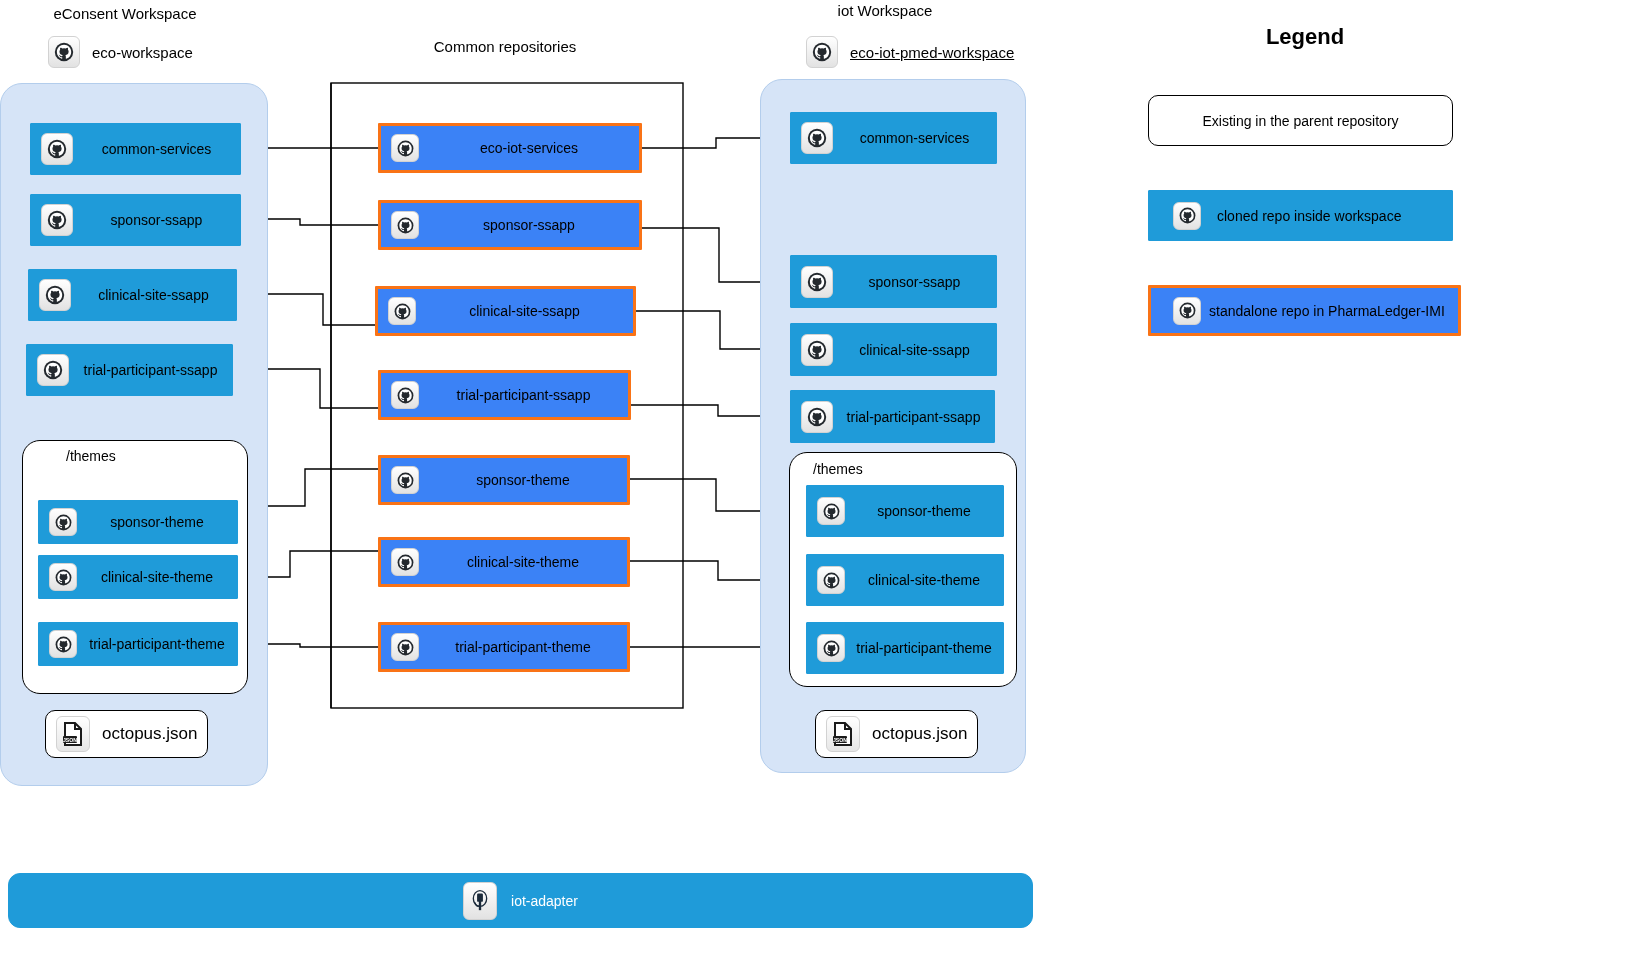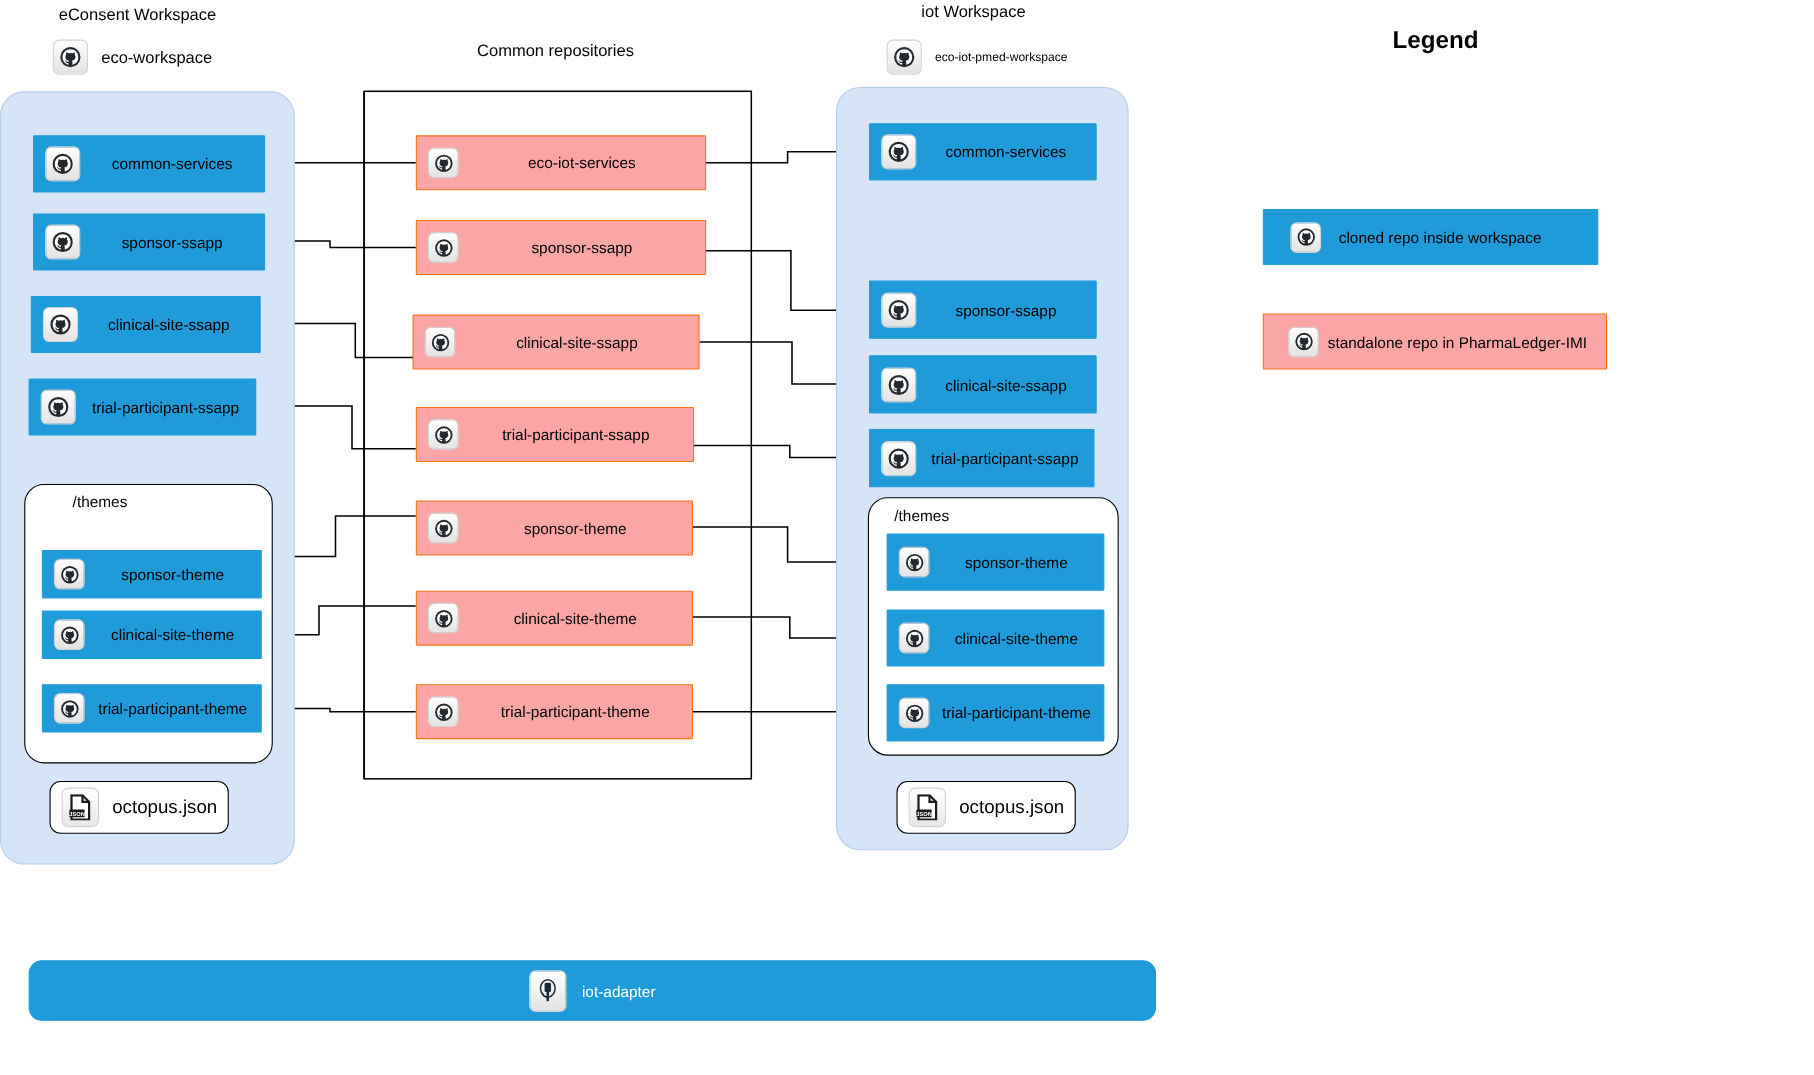--- a/index.html
+++ b/index.html
@@ -28,21 +28,21 @@
   }
 
   
   .node{
     display:flex;align-items:center;
     box-sizing:border-box;
     font-size:14px;
     border-radius:1px;
   }
   .node.cloned{ background:#1f9bd9; border:1px solid #1f9bd9; color:#000; }
-  .node.standalone{ background:#fca5a5; border:1px solid #f97316; color:#000; }
+  .node.standalone{ background:#3b82f6; border:3px solid #f97316; color:#000; }
   .node.parent{ background:#ffffff; border:1px solid #000000; border-radius:10px; color:#000; }
   .node .label{ flex:1; text-align:center; padding:0 6px; white-space:nowrap; }
 
   
   .gh{
     width:30px;height:30px;flex:0 0 30px;margin-left:10px;
     border-radius:6px;
     background:linear-gradient(#ffffff,#e2e2e2);
     border:1px solid #d2d2d2;
     display:flex;align-items:center;justify-content:center;
@@ -309,21 +309,21 @@
 
   <div class="abs title" style="left:790px;top:2px;width:190px;">iot Workspace</div>
 
   <div class="abs" style="left:806px;top:36px;display:flex;align-items:center;">
     <span class="gh" style="margin-left:0;">
       <svg width="22" height="22" viewBox="0 0 24 24">
           <circle cx="12" cy="12" r="10" fill="#24292e"></circle>
           <path fill="#fff" d="M12 4.2c-4.3 0-7.8 3.5-7.8 7.8 0 3.45 2.24 6.37 5.34 7.4.39.07.53-.17.53-.38l-.01-1.33c-2.17.47-2.63-1.05-2.63-1.05-.36-.9-.87-1.15-.87-1.15-.71-.49.05-.48.05-.48.79.06 1.2.81 1.2.81.7 1.2 1.83.85 2.28.65.07-.51.27-.85.5-1.05-1.74-.2-3.56-.87-3.56-3.87 0-.86.3-1.56.81-2.11-.08-.2-.35-1 .08-2.08 0 0 .66-.21 2.16.8a7.5 7.5 0 0 1 3.93 0c1.5-1.01 2.16-.8 2.16-.8.43 1.08.16 1.88.08 2.08.5.55.8 1.25.8 2.11 0 3.01-1.83 3.67-3.57 3.86.28.24.53.72.53 1.46l-.01 2.16c0 .21.14.46.54.38a7.81 7.81 0 0 0 5.33-7.4c0-4.3-3.49-7.8-7.8-7.8z"></path>
         </svg>
     </span>
-    <span style="font-size:11px;margin-left:12px;">eco-iot-pmed-workspace</span>
+    <span style="font-size:15px;margin-left:12px;text-decoration:underline;">eco-iot-pmed-workspace</span>
   </div>
 
   <div class="abs workspace-box" style="left:760px;top:79px;width:266px;height:694px;"></div>
 
   <div class="abs node cloned" style="left:790px;top:112px;width:207px;height:52px;">
     <span class="gh">
       <svg width="22" height="22" viewBox="0 0 24 24">
           <circle cx="12" cy="12" r="10" fill="#24292e"></circle>
           <path fill="#fff" d="M12 4.2c-4.3 0-7.8 3.5-7.8 7.8 0 3.45 2.24 6.37 5.34 7.4.39.07.53-.17.53-.38l-.01-1.33c-2.17.47-2.63-1.05-2.63-1.05-.36-.9-.87-1.15-.87-1.15-.71-.49.05-.48.05-.48.79.06 1.2.81 1.2.81.7 1.2 1.83.85 2.28.65.07-.51.27-.85.5-1.05-1.74-.2-3.56-.87-3.56-3.87 0-.86.3-1.56.81-2.11-.08-.2-.35-1 .08-2.08 0 0 .66-.21 2.16.8a7.5 7.5 0 0 1 3.93 0c1.5-1.01 2.16-.8 2.16-.8.43 1.08.16 1.88.08 2.08.5.55.8 1.25.8 2.11 0 3.01-1.83 3.67-3.57 3.86.28.24.53.72.53 1.46l-.01 2.16c0 .21.14.46.54.38a7.81 7.81 0 0 0 5.33-7.4c0-4.3-3.49-7.8-7.8-7.8z"></path>
         </svg>
@@ -402,20 +402,23 @@
         <path d="M13 1 v6 h6" fill="none" stroke="#1a1a1a" stroke-width="2"></path>
         <rect x="1" y="14" width="14" height="7" rx="1" fill="#1a1a1a"></rect>
         <text x="8" y="19.6" font-size="5.2" fill="#ffffff" text-anchor="middle" font-family="Liberation Sans, sans-serif" font-weight="bold">JSON</text>
       </svg>
     </span>
     <span class="label">octopus.json</span>
   </div>
 
   <div class="abs legend-title" style="left:1205px;top:24px;width:200px;font-weight:bold;">Legend</div>
 
+  <div class="abs node parent" style="left:1148px;top:95px;width:305px;height:51px;">
+    <span class="label">Existing in the parent repository</span>
+  </div>
 
   <div class="abs node cloned" style="left:1148px;top:190px;width:305px;height:51px;">
     <span class="gh sm" style="margin-left:24px;">
       <svg width="19" height="19" viewBox="0 0 24 24">
           <circle cx="12" cy="12" r="10" fill="#24292e"></circle>
           <path fill="#fff" d="M12 4.2c-4.3 0-7.8 3.5-7.8 7.8 0 3.45 2.24 6.37 5.34 7.4.39.07.53-.17.53-.38l-.01-1.33c-2.17.47-2.63-1.05-2.63-1.05-.36-.9-.87-1.15-.87-1.15-.71-.49.05-.48.05-.48.79.06 1.2.81 1.2.81.7 1.2 1.83.85 2.28.65.07-.51.27-.85.5-1.05-1.74-.2-3.56-.87-3.56-3.87 0-.86.3-1.56.81-2.11-.08-.2-.35-1 .08-2.08 0 0 .66-.21 2.16.8a7.5 7.5 0 0 1 3.93 0c1.5-1.01 2.16-.8 2.16-.8.43 1.08.16 1.88.08 2.08.5.55.8 1.25.8 2.11 0 3.01-1.83 3.67-3.57 3.86.28.24.53.72.53 1.46l-.01 2.16c0 .21.14.46.54.38a7.81 7.81 0 0 0 5.33-7.4c0-4.3-3.49-7.8-7.8-7.8z"></path>
         </svg>
     </span>
     <span class="label" style="text-align:left;padding-left:16px;">cloned repo inside workspace</span>
   </div>
@@ -424,21 +427,21 @@
     <span class="gh sm" style="margin-left:22px;">
       <svg width="19" height="19" viewBox="0 0 24 24">
           <circle cx="12" cy="12" r="10" fill="#24292e"></circle>
           <path fill="#fff" d="M12 4.2c-4.3 0-7.8 3.5-7.8 7.8 0 3.45 2.24 6.37 5.34 7.4.39.07.53-.17.53-.38l-.01-1.33c-2.17.47-2.63-1.05-2.63-1.05-.36-.9-.87-1.15-.87-1.15-.71-.49.05-.48.05-.48.79.06 1.2.81 1.2.81.7 1.2 1.83.85 2.28.65.07-.51.27-.85.5-1.05-1.74-.2-3.56-.87-3.56-3.87 0-.86.3-1.56.81-2.11-.08-.2-.35-1 .08-2.08 0 0 .66-.21 2.16.8a7.5 7.5 0 0 1 3.93 0c1.5-1.01 2.16-.8 2.16-.8.43 1.08.16 1.88.08 2.08.5.55.8 1.25.8 2.11 0 3.01-1.83 3.67-3.57 3.86.28.24.53.72.53 1.46l-.01 2.16c0 .21.14.46.54.38a7.81 7.81 0 0 0 5.33-7.4c0-4.3-3.49-7.8-7.8-7.8z"></path>
         </svg>
     </span>
     <span class="label" style="text-align:left;padding-left:8px;">standalone repo in PharmaLedger-IMI</span>
   </div>
 
 
-  <div class="abs adapterbar" style="left:26px;top:873px;width:1025px;height:55px;">
+  <div class="abs adapterbar" style="left:8px;top:873px;width:1025px;height:55px;">
     <span class="gh" style="margin-left:0;width:32px;height:36px;flex:0 0 32px;">
       <svg width="20" height="24" viewBox="0 0 24 28">
         <ellipse cx="12" cy="11" rx="8" ry="9.5" fill="none" stroke="#1b2a3a" stroke-width="1.6"></ellipse>
         <rect x="8.5" y="5" width="7" height="10" rx="1.4" fill="#1b2a3a"></rect>
         <rect x="10.6" y="14" width="2.8" height="11" fill="#1b2a3a"></rect>
         <path d="M12 20 C 8 21, 6.5 18.5, 6.2 16" fill="none" stroke="#1b2a3a" stroke-width="1.6"></path>
       </svg>
     </span>
     <span class="label">iot-adapter</span>
   </div>

